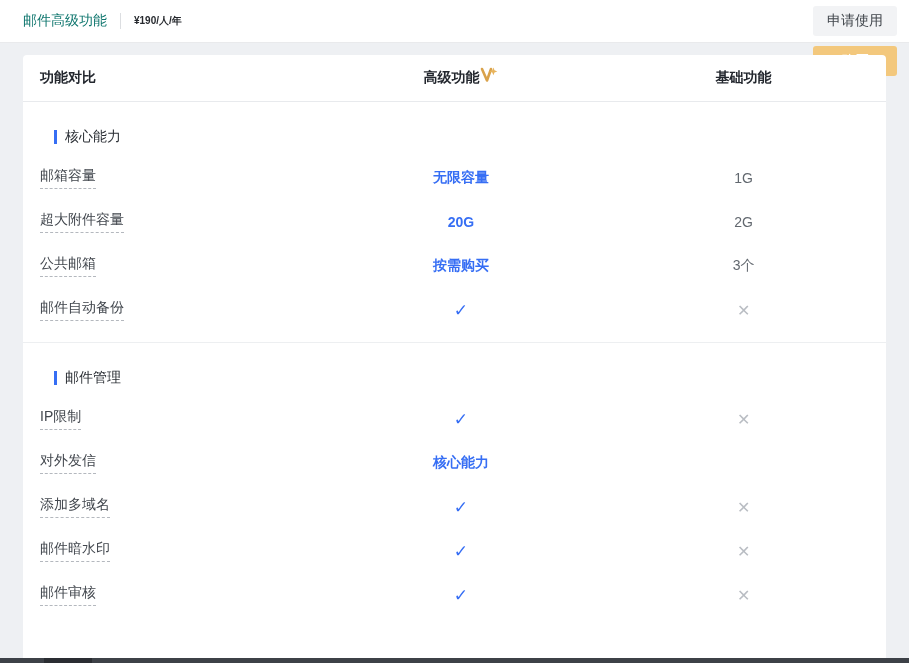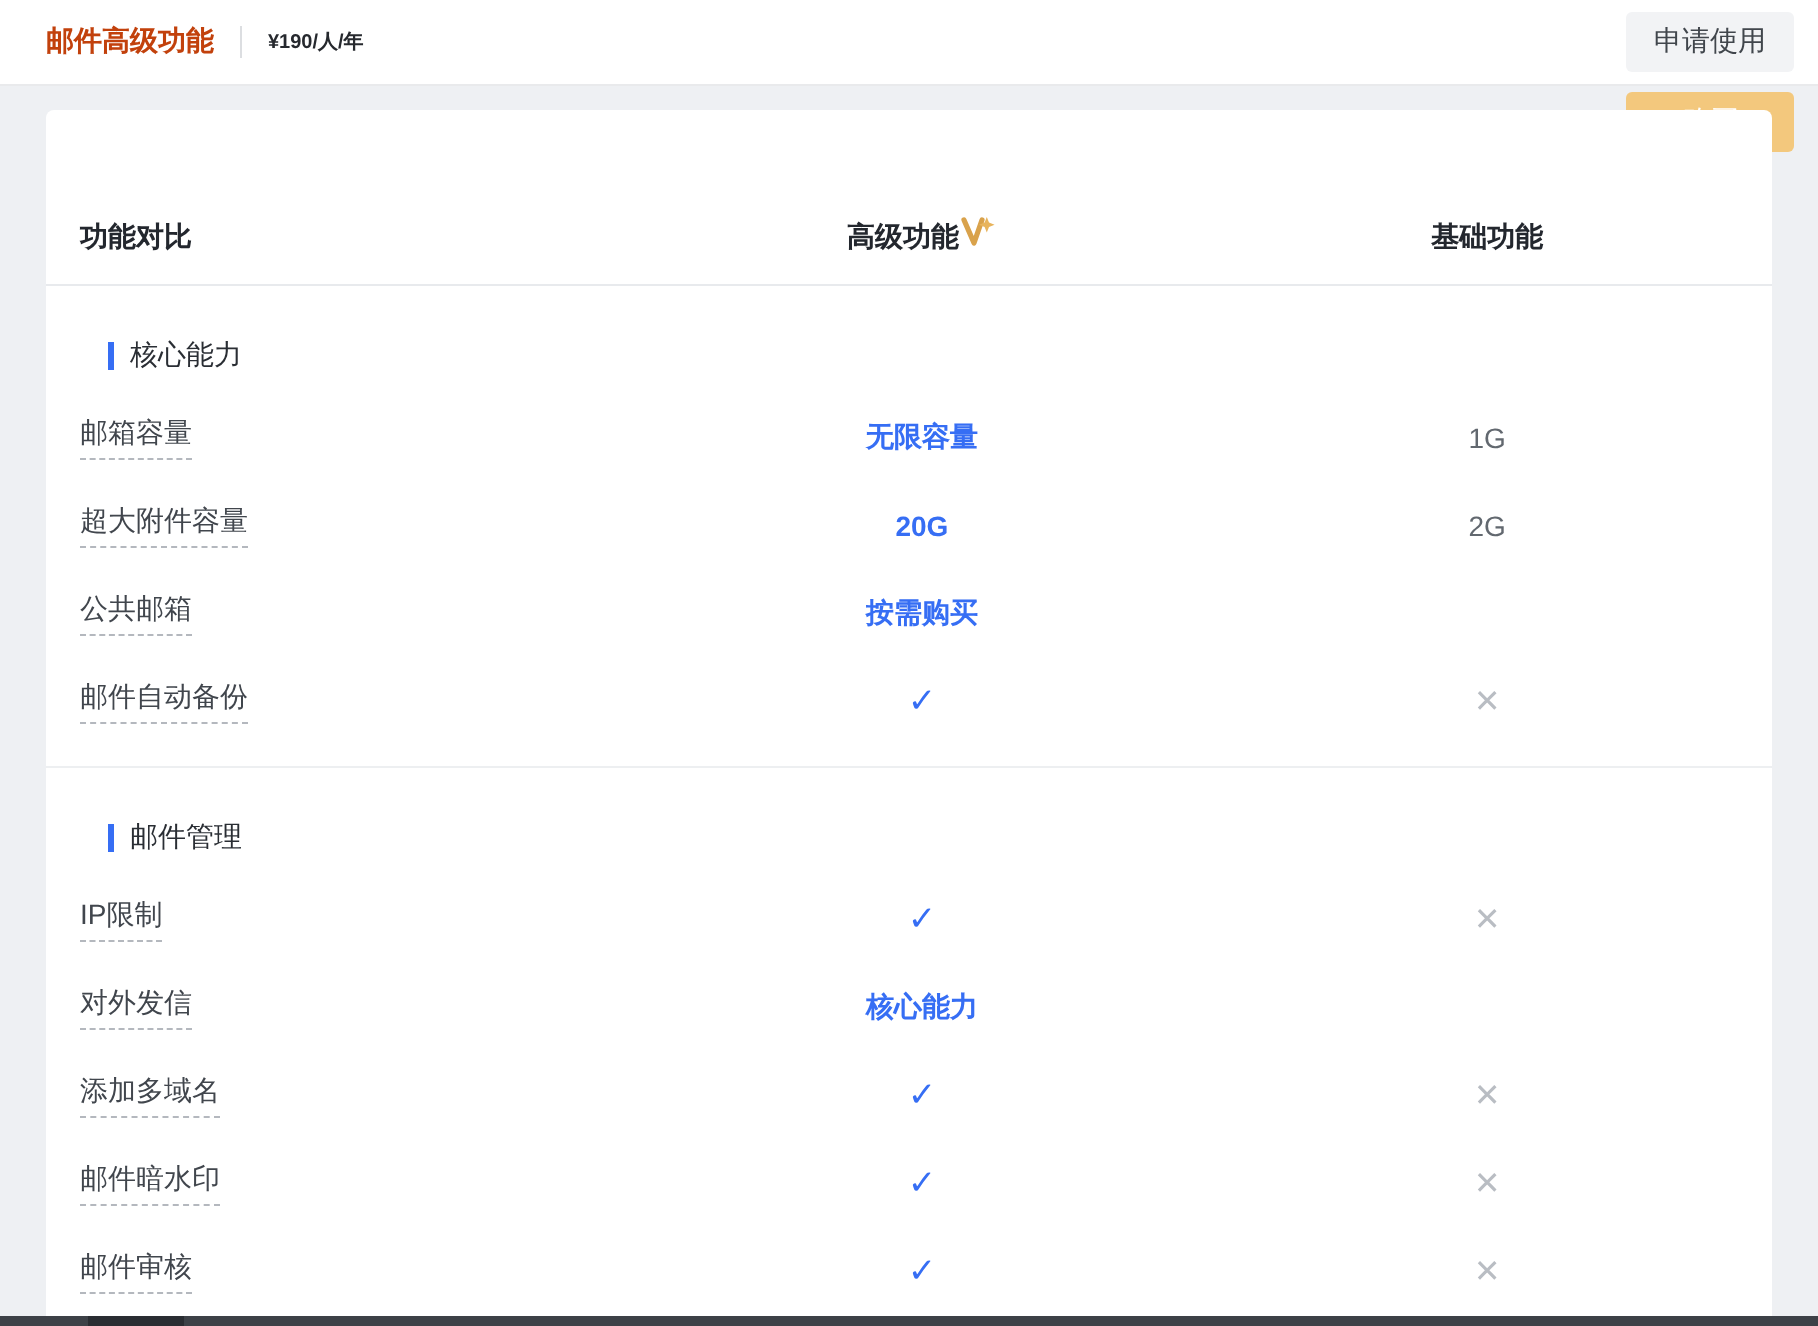--- a/index.html
+++ b/index.html
@@ -10,41 +10,41 @@
     -webkit-font-smoothing:antialiased;
   }
   .screen{position:absolute;inset:0;}
 
   
   .topbar{
     position:absolute;top:0;left:0;right:0;height:43px;background:#fff;
     border-bottom:1px solid #e9eaec;display:flex;align-items:center;
     padding:0 12px 0 23px;box-sizing:border-box;
   }
-  .topbar .title{font-size:14px;font-weight:700;color:#c2410c;}
+  .topbar .title{font-size:14px;font-weight:400;color:#0f766e;}
   .topbar .vsep{width:1px;height:16px;background:#dcdee1;margin:0 13px;}
   .topbar .price{font-size:10px;color:#26292e;font-weight:bold;}
   .btn-group{margin-left:auto;display:flex;gap:10px;flex-direction:column;}
   .btn{
     height:30px;min-width:82px;padding:0 14px;box-sizing:border-box;
     display:flex;align-items:center;justify-content:center;
     font-size:14px;border:none;border-radius:3px;cursor:pointer;
     background:#f2f3f5;color:#41464c;
   }
   .btn.primary{background:var(--buy-gold,#f3c87d);color:#fff;}
 
   
   .card{
     position:absolute;left:23px;top:55px;width:863px;bottom:0;
     background:#fff;border-radius:4px 4px 0 0;
   }
   .thead{
     display:grid;grid-template-columns:34.5% 32.5% 33%;
     height:46px;align-items:center;border-bottom:1px solid #e8eaed;
-    font-size:14px;font-weight:700;color:#23272e;margin-top:41px;
+    font-size:14px;font-weight:700;color:#23272e;
   }
   .thead .c-name{padding-left:17px;}
   .c-mid,.c-right{text-align:center;}
   .premium-head{display:inline-flex;align-items:center;gap:1px;justify-content:center;}
   .premium-head svg{margin-top:-6px;}
 
   .section{padding:0 0 10px 0;}
   .section + .section{border-top:1px solid #edeff1;}
   .section-title{
     display:flex;align-items:center;gap:8px;
@@ -113,20 +113,21 @@
             <div class="c-right"><span class="basic-text">1G</span></div>
           </div>
           <div class="row">
             <div class="c-name"><span class="feature">超大附件容量</span></div>
             <div class="c-mid"><span class="premium-text">20G</span></div>
             <div class="c-right"><span class="basic-text">2G</span></div>
           </div>
           <div class="row">
             <div class="c-name"><span class="feature">公共邮箱</span></div>
             <div class="c-mid"><span class="premium-text">按需购买</span></div>
+            <div class="c-right"><span class="basic-text">3个</span></div>
           </div>
           <div class="row">
             <div class="c-name"><span class="feature">邮件自动备份</span></div>
             <div class="c-mid"><span class="check">✓</span></div>
             <div class="c-right"><span class="cross">✕</span></div>
           </div>
         </div>
         <div class="section">
           <div class="section-title">
             <span class="accent-bar"></span>

